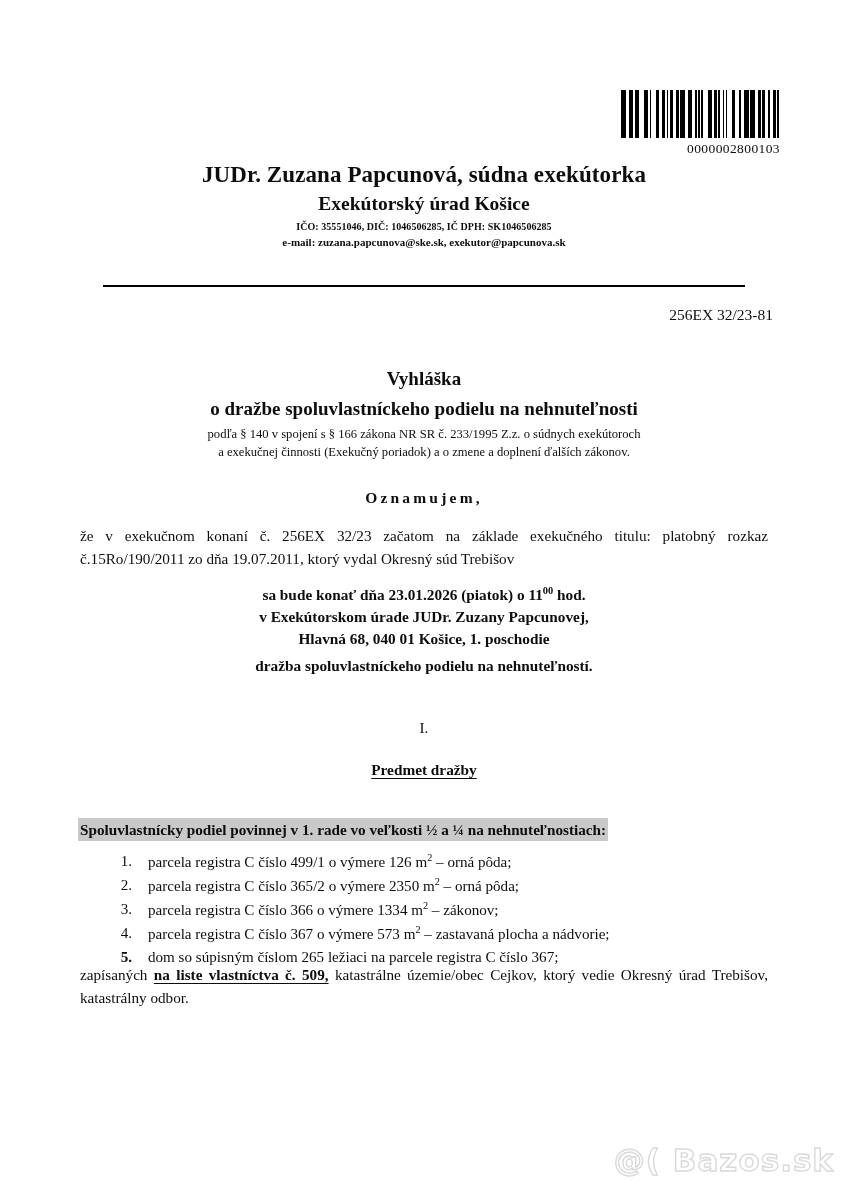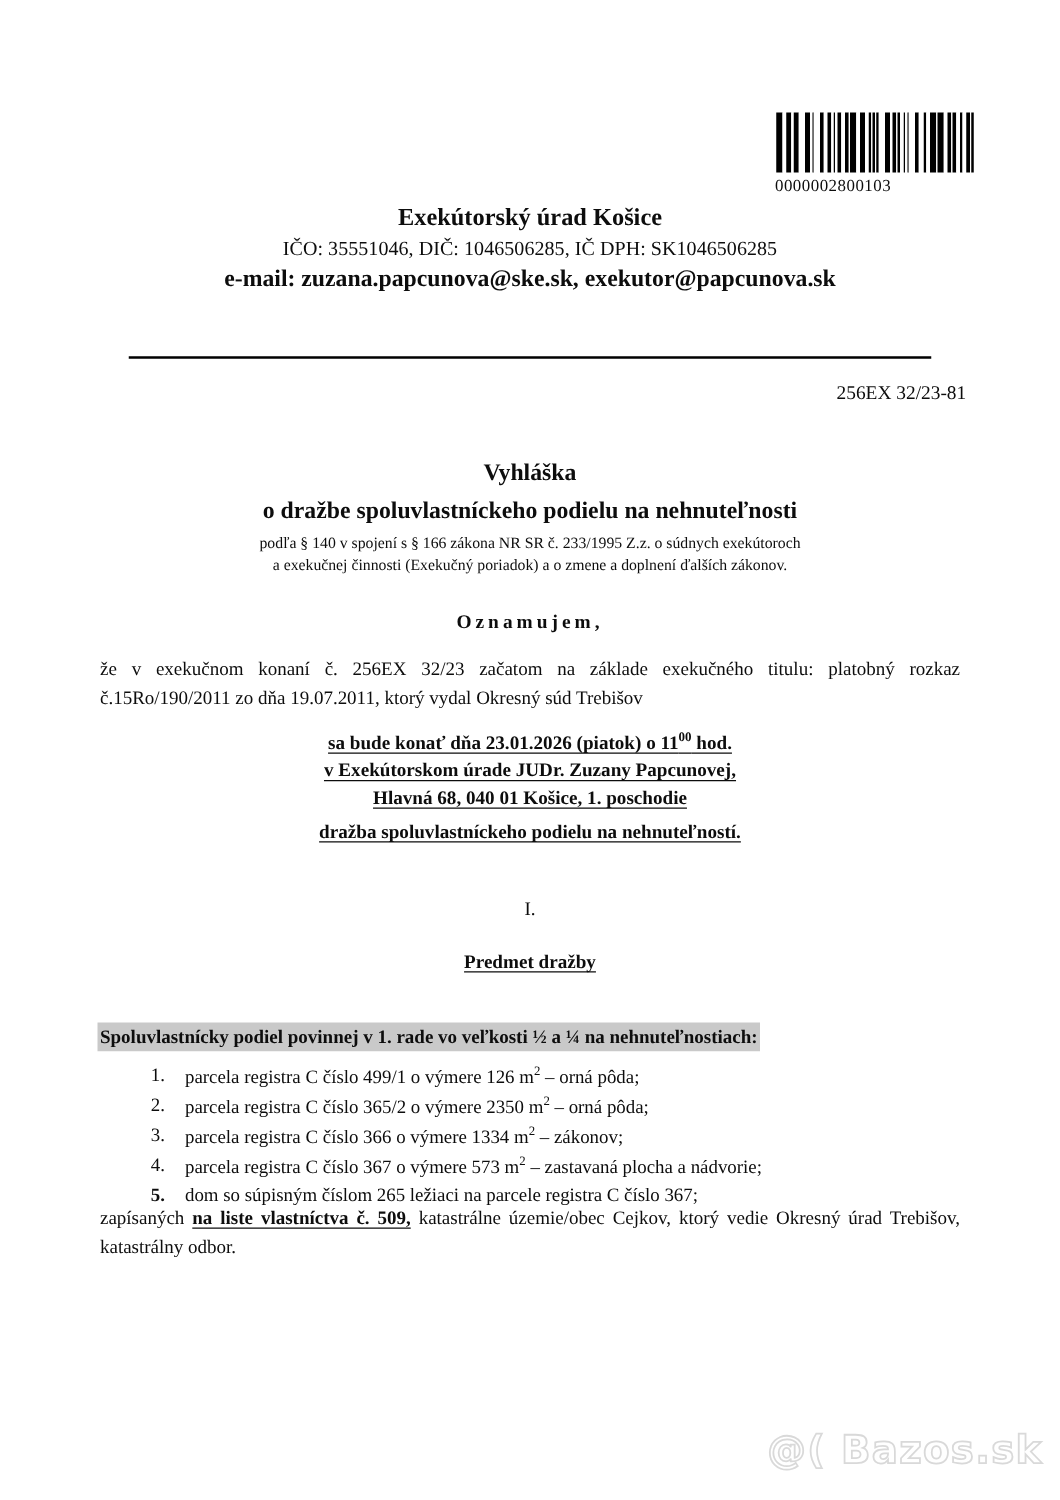--- a/index.html
+++ b/index.html
@@ -21,21 +21,21 @@
     inset: 0;
     padding: 0;
   }
 
   
   .barcode-wrap {
     position: absolute;
     top: 90px;
     right: 68px;
     width: 160px;
-    text-align: left;
+    text-align: right;
   }
   .barcode-bars {
     display: flex;
     align-items: flex-end;
     height: 48px;
     width: 158px;
     margin: 0 auto;
   }
   .barcode-bars i {
     display: block;
@@ -75,27 +75,27 @@
     font-weight: bold;
     line-height: 1.35;
     margin-top: 2px;
     white-space: nowrap;
   }
   .lh-addr .phone-ico {
     font-size: 17px;
     letter-spacing: 0;
   }
   .lh-ids {
-    font-size: 16px;
-    font-weight: normal;
+    font-size: 10px;
+    font-weight: bold;
     margin-top: 3px;
     letter-spacing: 0.05px;
   }
   .lh-mail {
-    font-size: 19px;
+    font-size: 11px;
     font-weight: bold;
     margin-top: 4px;
   }
 
   .rule {
     position: absolute;
     top: 285px;
     left: 103px;
     width: 642px;
     height: 0;
@@ -159,21 +159,20 @@
   .centerblock {
     position: absolute;
     left: 0;
     width: 848px;
     text-align: center;
     font-size: 15.3px;
     font-weight: bold;
   }
   #cb-when { top: 585px; }
   .centerblock .ul-line {
-    text-decoration: underline;
     text-underline-offset: 2.5px;
     display: inline-block;
     margin-bottom: 4px;
   }
   #cb-subject { top: 657px; }
 
   .roman {
     position: absolute;
     left: 0;
     width: 848px;
@@ -319,20 +318,21 @@
         <i style="flex: 1 0 0px;"></i>
         <i style="flex: 2 0 0px; background: rgb(255, 255, 255);"></i>
         <i style="flex: 2 0 0px;"></i>
         <i style="flex: 1 0 0px; background: rgb(255, 255, 255);"></i>
         <i style="flex: 1 0 0px;"></i>
       </div>
     <div class="barcode-num">0000002800103</div>
   </div>
 
   <div class="letterhead">
+    <div class="lh-name">JUDr. Zuzana Papcunová, súdna exekútorka</div>
     <div class="lh-office">Exekútorský úrad Košice</div>
     <div class="lh-ids">IČO: 35551046, DIČ: 1046506285, IČ DPH: SK1046506285</div>
     <div class="lh-mail">e-mail: zuzana.papcunova@ske.sk, exekutor@papcunova.sk</div>
   </div>
 
   <div class="rule"></div>
 
   <div class="caseno">256EX 32/23-81</div>
 
   <div class="titleblock">

